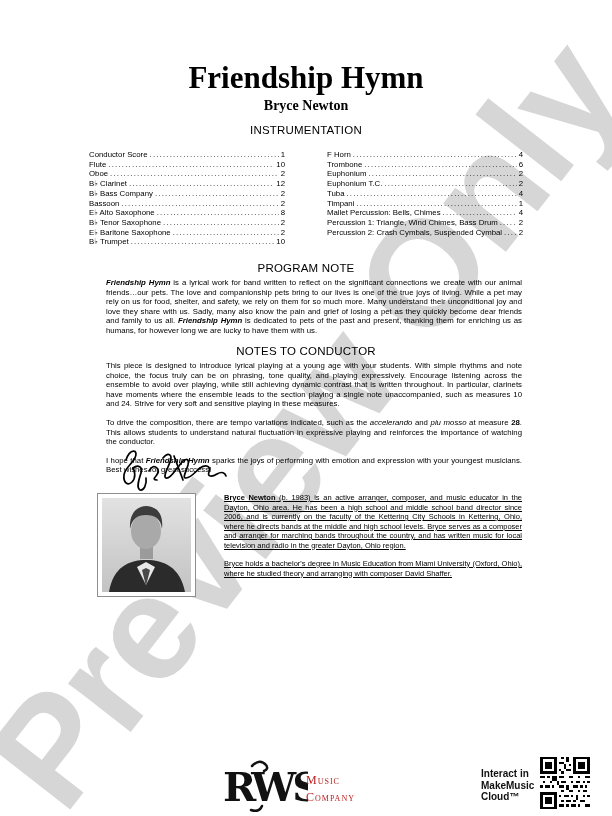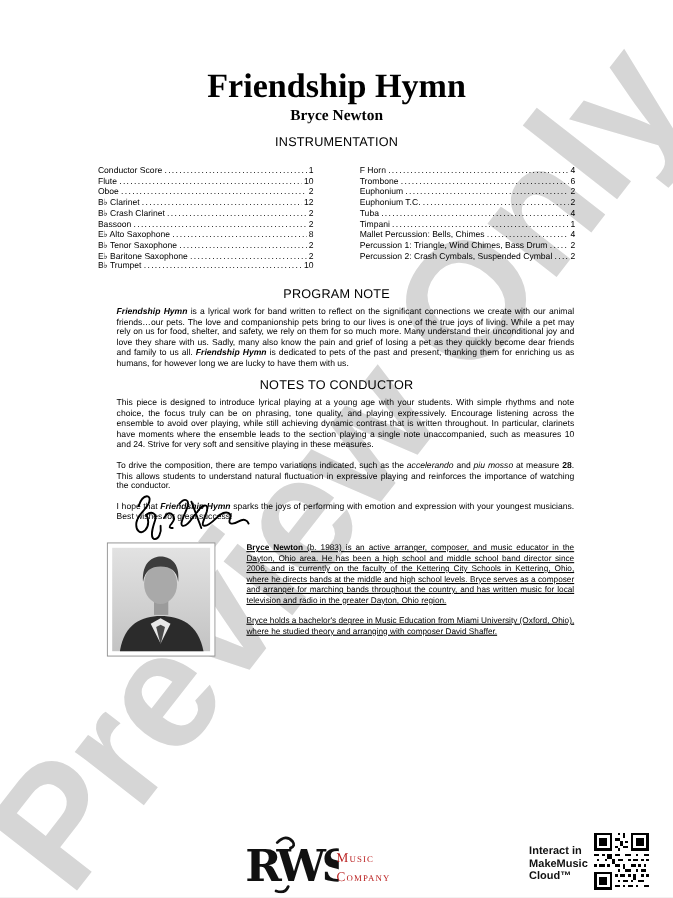--- a/index.html
+++ b/index.html
@@ -115,21 +115,21 @@
             <span class="inst-num">2</span>
           </div>
 
           <div class="inst-row">
             <span class="inst-name">B♭ Clarinet</span>
             <span class="inst-dots"></span>
             <span class="inst-num">12</span>
           </div>
 
           <div class="inst-row">
-            <span class="inst-name">B♭ Crash Clarinet</span>
+            <span class="inst-name">B♭ Bass Company</span>
             <span class="inst-dots"></span>
             <span class="inst-num">2</span>
           </div>
 
           <div class="inst-row">
             <span class="inst-name">Bassoon</span>
             <span class="inst-dots"></span>
             <span class="inst-num">2</span>
           </div>
 

